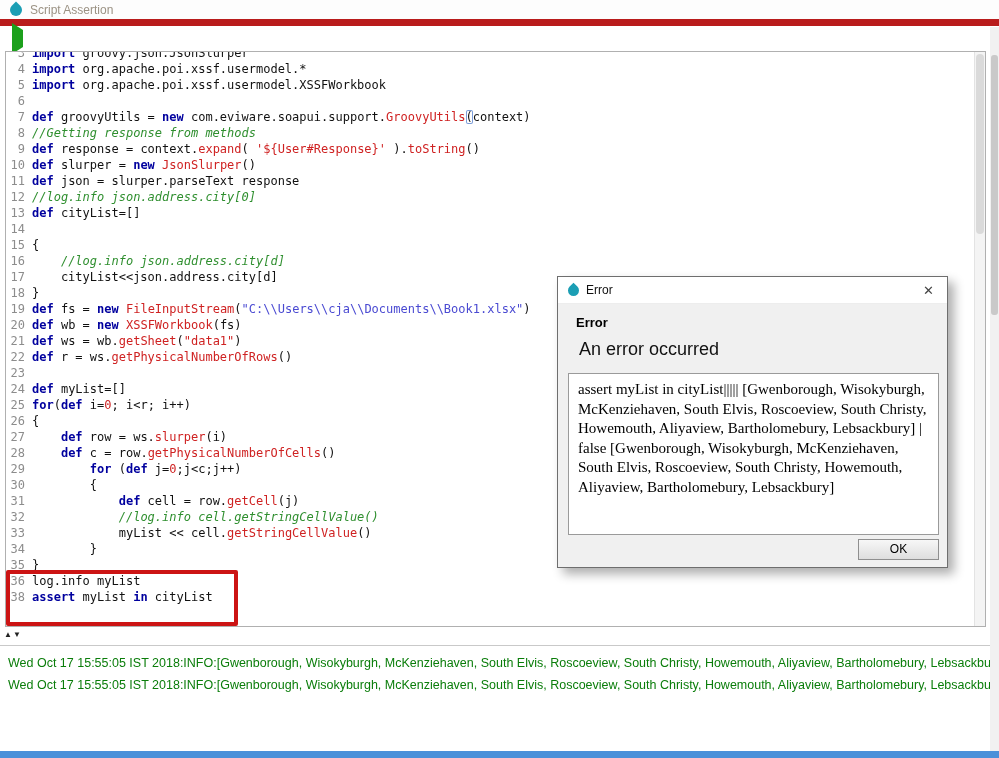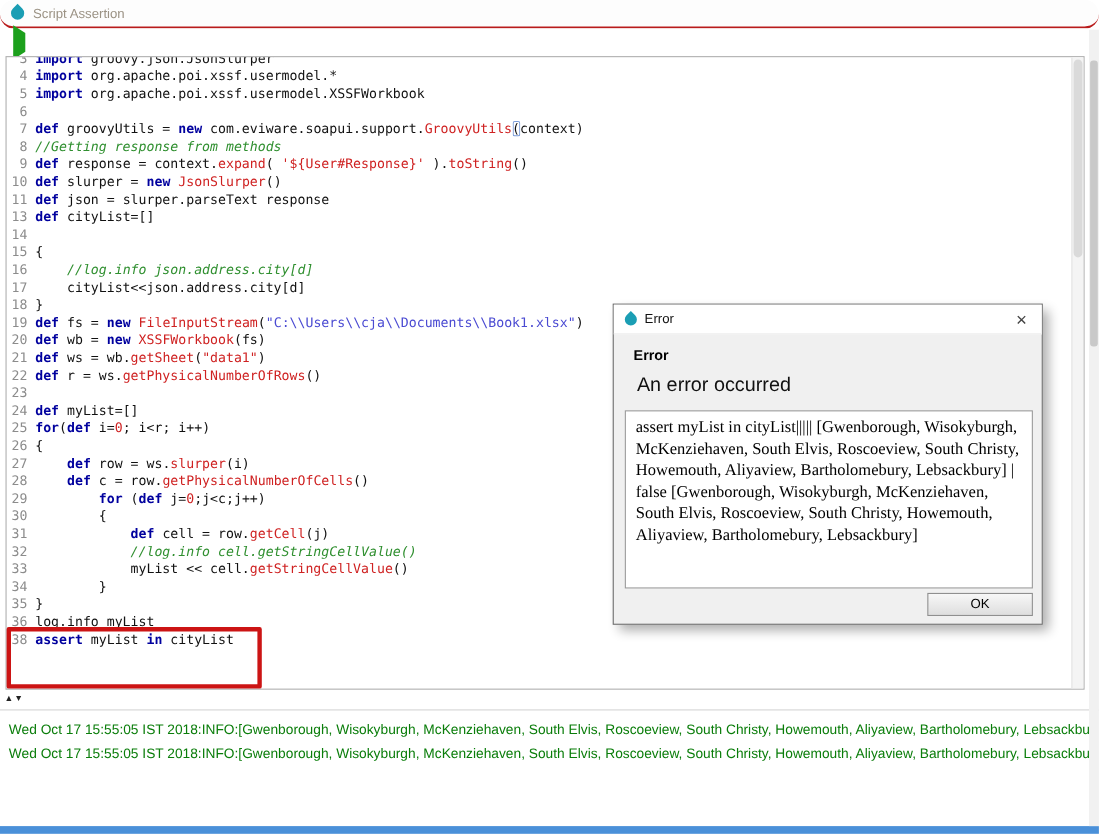--- a/index.html
+++ b/index.html
@@ -2,21 +2,21 @@
 <html style="--kw: #00009e; --fn: #cf2222; --str: #cf2222; --strb: #4a4ad2; --com: #2f8f2f; --num: #cf2222; --log: #0a7d0a; --annotation: #cc1414; --bottombar: #4a90d9; --titlebar_text: #9b9284; --drop: #1b9eb4;"><head>
 <meta charset="utf-8">
 <title>Script Assertion</title>
 <style>
   * { margin:0; padding:0; box-sizing:border-box; }
   html,body { width:999px; height:758px; }
   body { position:relative; overflow:hidden; background:#fff; font-family:"Liberation Sans",sans-serif; }
 
   
   .titlebar { position:absolute; left:0; top:0; width:999px; height:26px; background:#fdfdfd;
-              border-bottom:2px solid #b91c1c; display:flex; align-items:center; padding-left:10px; gap:8px;border-radius:13px; }
+              border-bottom:7px solid #b91c1c; display:flex; align-items:center; padding-left:10px; gap:8px; }
   .drop-icon { width:12px; height:12px; background:var(--drop); border-radius:0 50% 50% 50%;
                transform:rotate(45deg); flex:none; }
   .app-title { font-size:12px; color:var(--titlebar_text); }
 
   
   .toolbar { position:absolute; left:0; top:27px; width:999px; height:23px; background:#fff; }
   .run-btn { position:absolute; left:9px; top:3px; width:18px; height:18px; cursor:pointer; }
   .run-tri { width:0; height:0; border-left:11px solid #1ca01c; border-top:7px solid transparent;
              border-bottom:7px solid transparent; margin:2px 0 0 3px; }
 
@@ -65,21 +65,21 @@
                      padding:0 6px 0 10px; gap:7px; border-bottom:1px solid #ededed; }
   .dialog-titlebar .drop-icon { width:11px; height:11px; }
   .dialog-title { font-size:12px; color:#111; }
   .dialog-close { margin-left:auto; font-size:13px; color:#444; cursor:pointer; padding:1px 7px; }
   .dialog-header { padding:11px 18px 0; }
   .dialog-hdr { font-weight:bold; font-size:13px; margin-bottom:9px; color:#000; }
   .dialog-msg { font-size:18px; color:#111; padding-left:3px; }
   .dialog-details { position:absolute; left:10px; top:96px; width:371px; height:162px; background:#fff;
                     border:1px solid #9a9a9a; padding:6px 9px; font-family:"Liberation Serif",serif;
                     font-size:15px; line-height:19.5px; color:#000; overflow:hidden; cursor:text; }
-  .dialog-ok { position:absolute; right:8px; bottom:7px; width:96px; height:21px;
+  .dialog-ok { position:absolute; right:8px; bottom:7px; width:81px; height:21px;
                background:linear-gradient(#f7f7f7,#dedede); border:1px solid #8f8f8f;
                font-size:12px; color:#000; text-align:center; line-height:19px; cursor:pointer; }
 </style>
 </head>
 <body>
 
 <div class="titlebar">
   <span class="drop-icon"></span>
   <span class="app-title">Script Assertion</span>
 </div>
@@ -122,20 +122,24 @@
       </div>
       <div class="code-line">
         <span class="gutter">10</span>
         <span class="code-text"><span class="tk-kw">def</span><span class="tk-pl"> slurper = </span><span class="tk-kw">new</span><span class="tk-pl"> </span><span class="tk-fn">JsonSlurper</span><span class="tk-pl">()</span></span>
       </div>
       <div class="code-line">
         <span class="gutter">11</span>
         <span class="code-text"><span class="tk-kw">def</span><span class="tk-pl"> json = slurper.parseText response</span></span>
       </div>
       <div class="code-line">
+        <span class="gutter">12</span>
+        <span class="code-text"><span class="tk-com">//log.info json.address.city[0]</span></span>
+      </div>
+      <div class="code-line">
         <span class="gutter">13</span>
         <span class="code-text"><span class="tk-kw">def</span><span class="tk-pl"> cityList=[]</span></span>
       </div>
       <div class="code-line">
         <span class="gutter">14</span>
       </div>
       <div class="code-line">
         <span class="gutter">15</span>
         <span class="code-text"><span class="tk-pl">{</span></span>
       </div>

